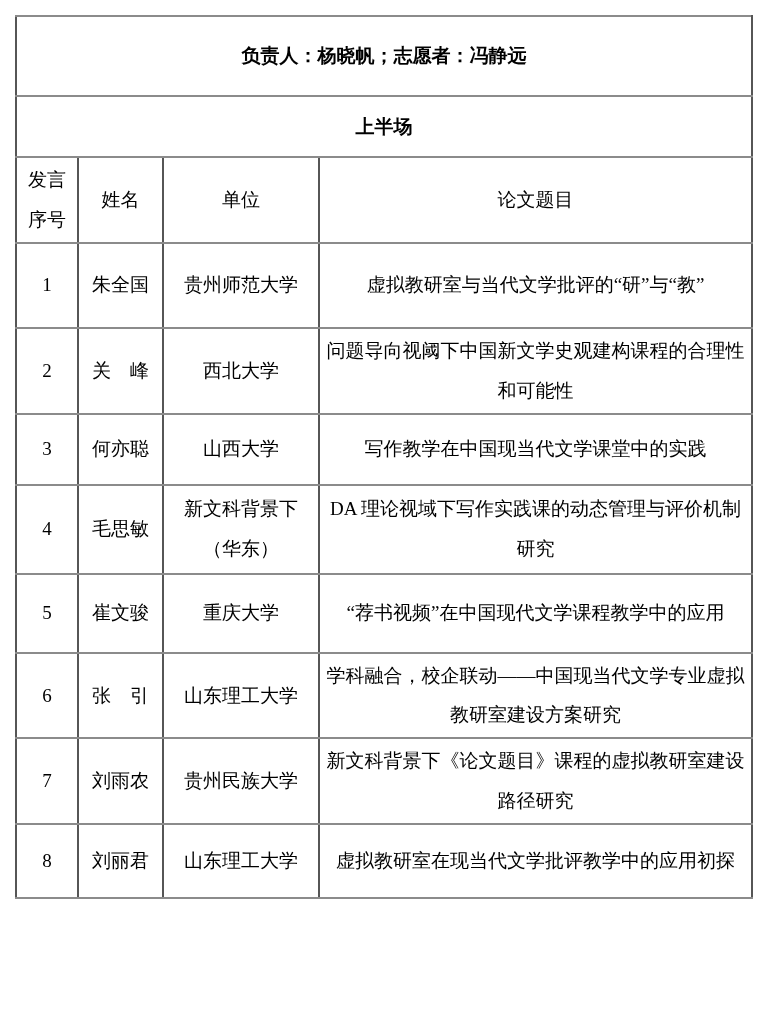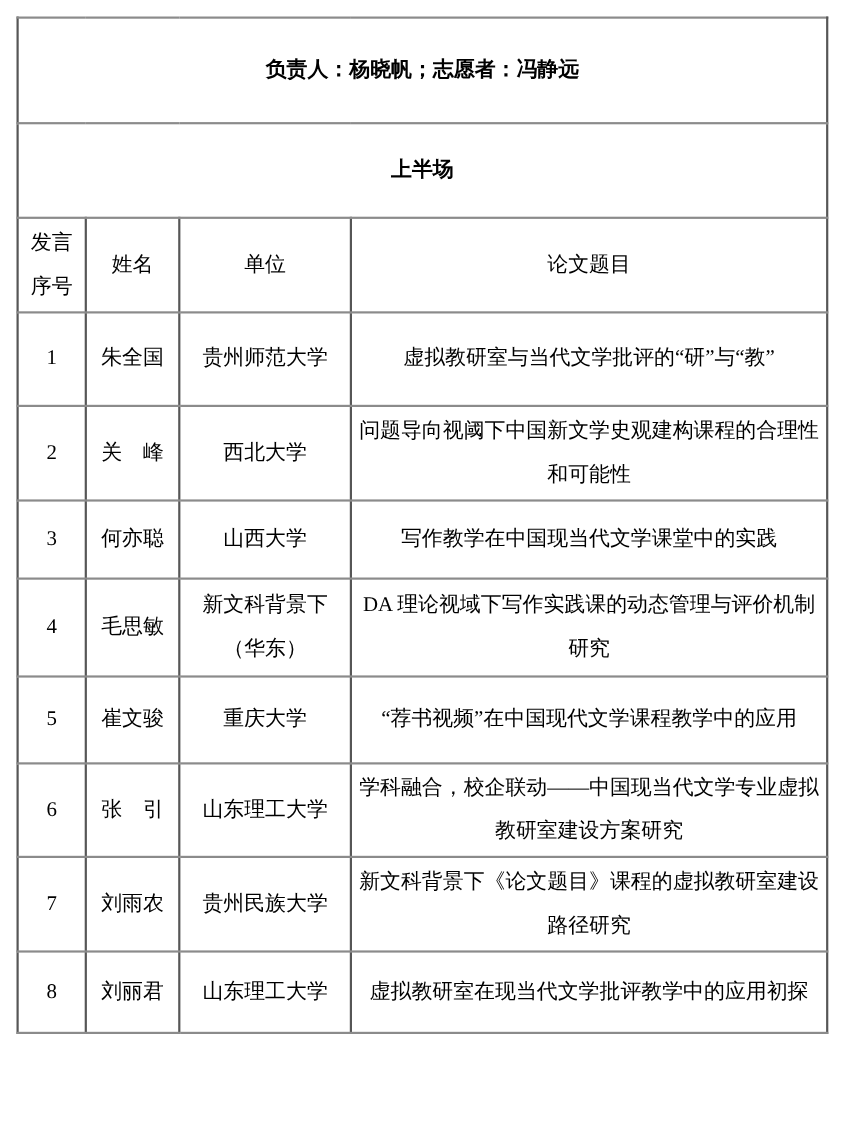--- a/index.html
+++ b/index.html
@@ -32,22 +32,22 @@
     font-size: 19px;
     line-height: 2.1;
     padding: 2px 5px;
     box-sizing: border-box;
     overflow: hidden;
     word-break: break-all;
   }
   .bold { font-weight: bold; }
   .two-line span { display: block; }
 
-  tr.r-organizer { height: 96px; }
-  tr.r-session   { height: 86px; }
+  tr.r-organizer { height: 80px; }
+  tr.r-session   { height: 61px; }
   tr.r-host      { height: 79px; }
   tr.r-heads     { height: 81px; margin-left: 20px; }
 
   #speaker-rows tr:nth-child(1) { height: 85px; }
   #speaker-rows tr:nth-child(2) { height: 83px; }
   #speaker-rows tr:nth-child(3) { height: 71px; }
   #speaker-rows tr:nth-child(4) { height: 89px; }
   #speaker-rows tr:nth-child(5) { height: 79px; }
   #speaker-rows tr:nth-child(6) { height: 84px; }
   #speaker-rows tr:nth-child(7) { height: 81px; }

